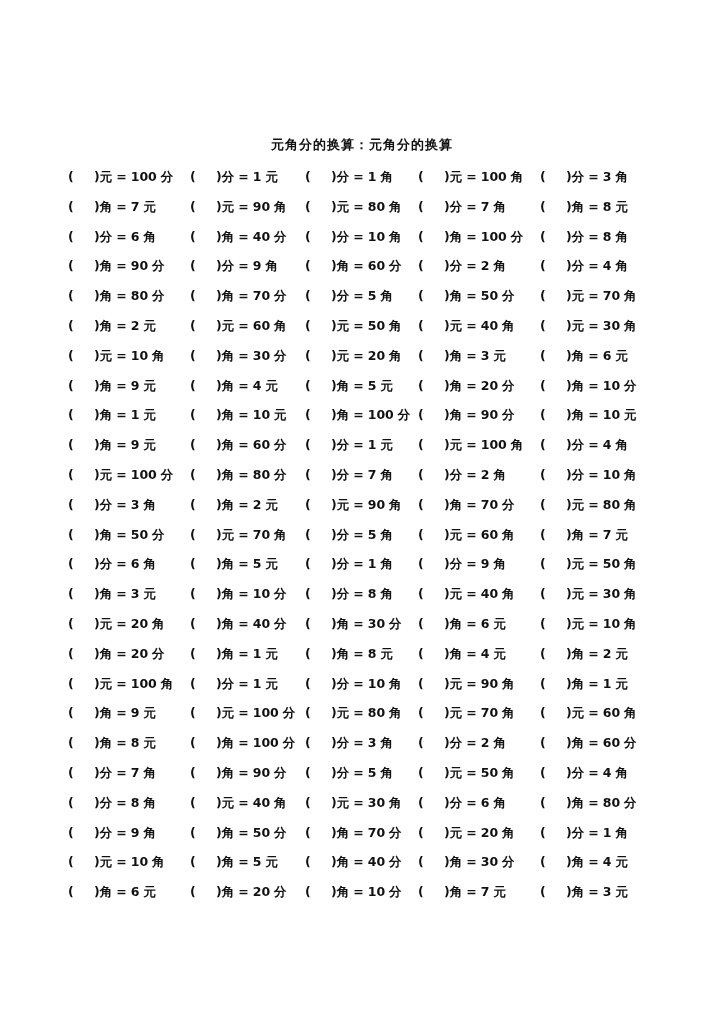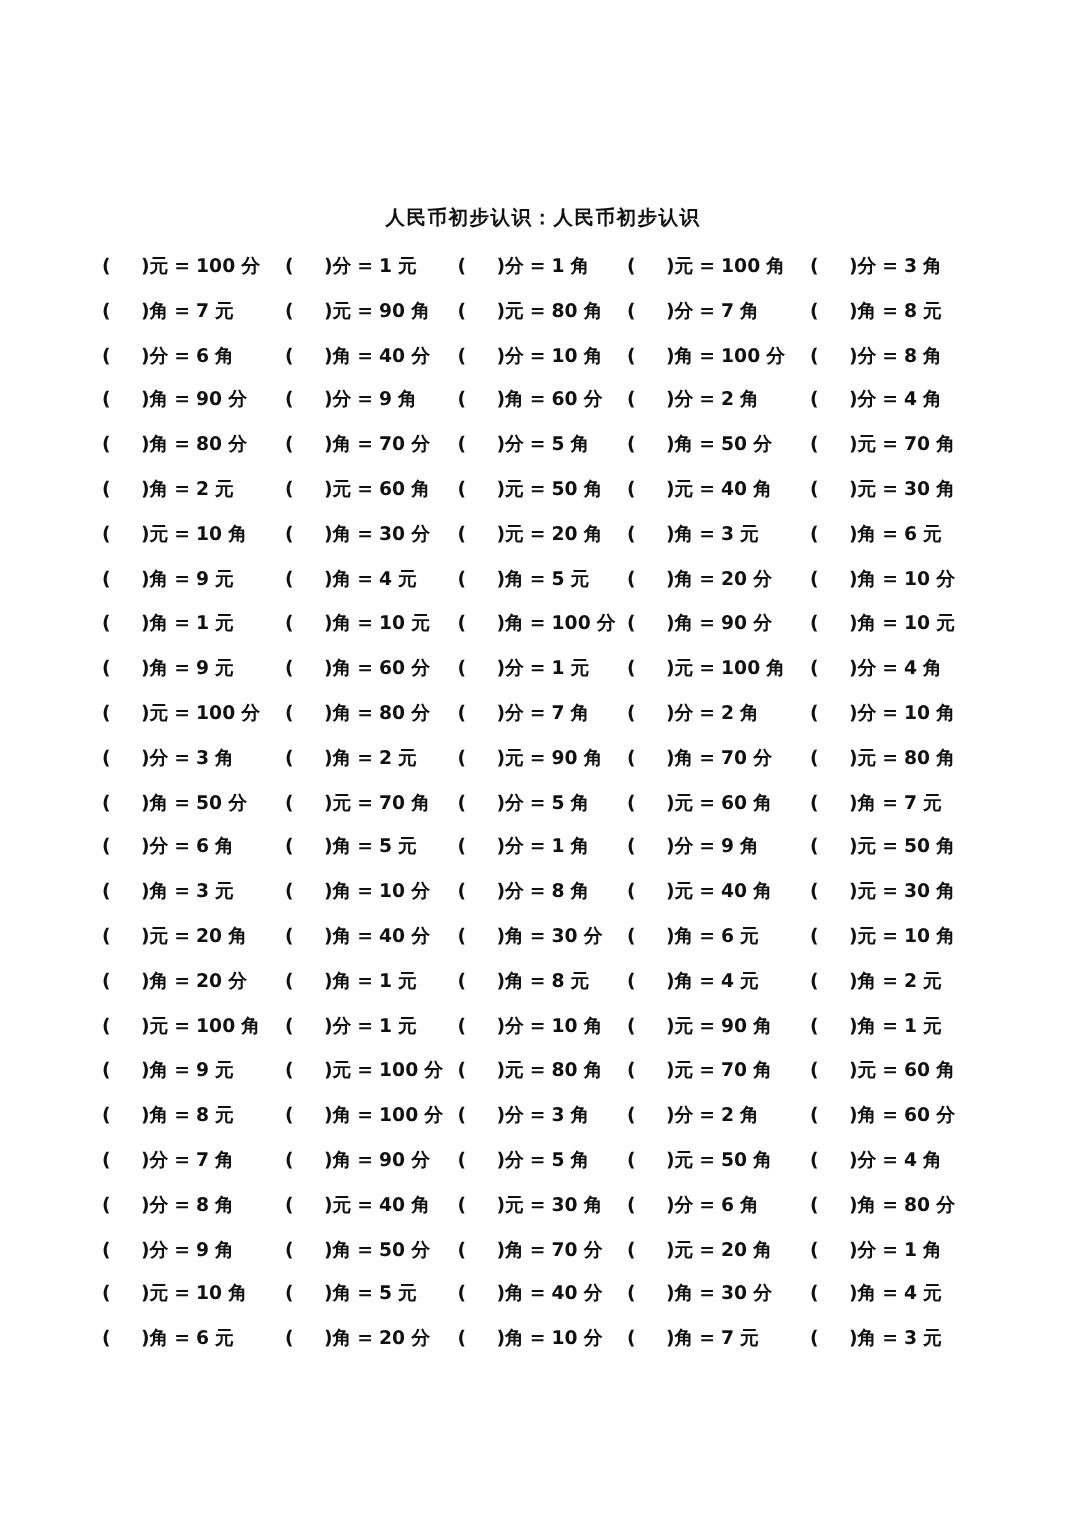--- a/index.html
+++ b/index.html
@@ -56,21 +56,21 @@
   .paren-close { display: inline-block; }
   .unit-a { display: inline-block; margin-right: 4px; }
   .eq { display: inline-block; margin-right: 4px; }
   .num { display: inline-block; margin-right: 4px; }
   .unit-b { display: inline-block; }
 </style>
 </head>
 <body>
 
 <div class="page">
-  <div class="title">人民币初步认识：人民币初步认识</div>
+  <div class="title">元角分的换算：元角分的换算</div>
   <div class="rows" id="rows">
       <div class="row">
         <div class="item" style="left: 68px;"><span class="paren-open">(</span><span class="paren-close">)</span><span class="unit-a">元</span><span class="eq">=</span><span class="num">100</span><span class="unit-b">分</span></div>
         <div class="item" style="left: 190px;"><span class="paren-open">(</span><span class="paren-close">)</span><span class="unit-a">分</span><span class="eq">=</span><span class="num">1</span><span class="unit-b">元</span></div>
         <div class="item" style="left: 305px;"><span class="paren-open">(</span><span class="paren-close">)</span><span class="unit-a">分</span><span class="eq">=</span><span class="num">1</span><span class="unit-b">角</span></div>
         <div class="item" style="left: 418px;"><span class="paren-open">(</span><span class="paren-close">)</span><span class="unit-a">元</span><span class="eq">=</span><span class="num">100</span><span class="unit-b">角</span></div>
         <div class="item" style="left: 540px;"><span class="paren-open">(</span><span class="paren-close">)</span><span class="unit-a">分</span><span class="eq">=</span><span class="num">3</span><span class="unit-b">角</span></div>
       </div>
       <div class="row">
         <div class="item" style="left: 68px;"><span class="paren-open">(</span><span class="paren-close">)</span><span class="unit-a">角</span><span class="eq">=</span><span class="num">7</span><span class="unit-b">元</span></div>

